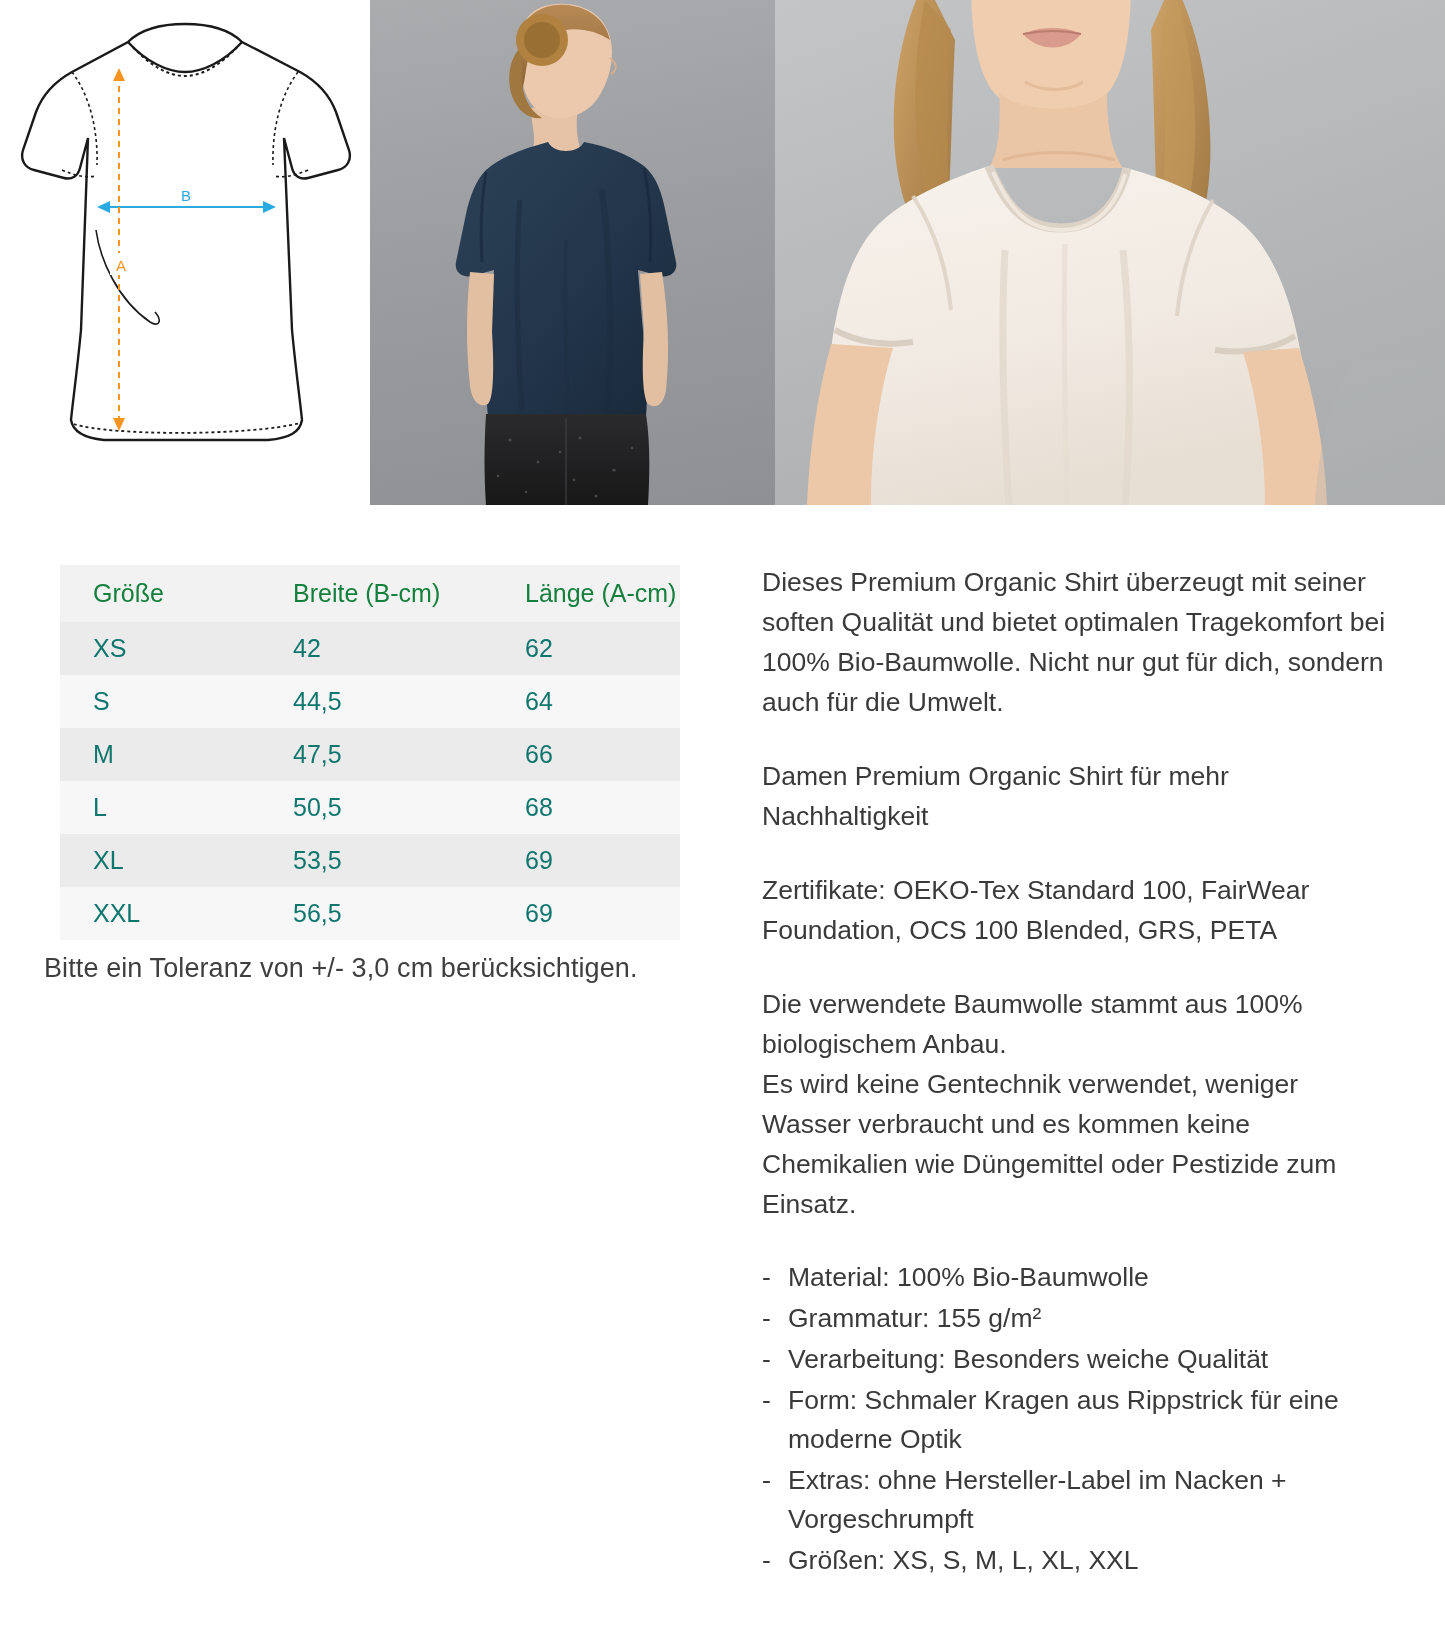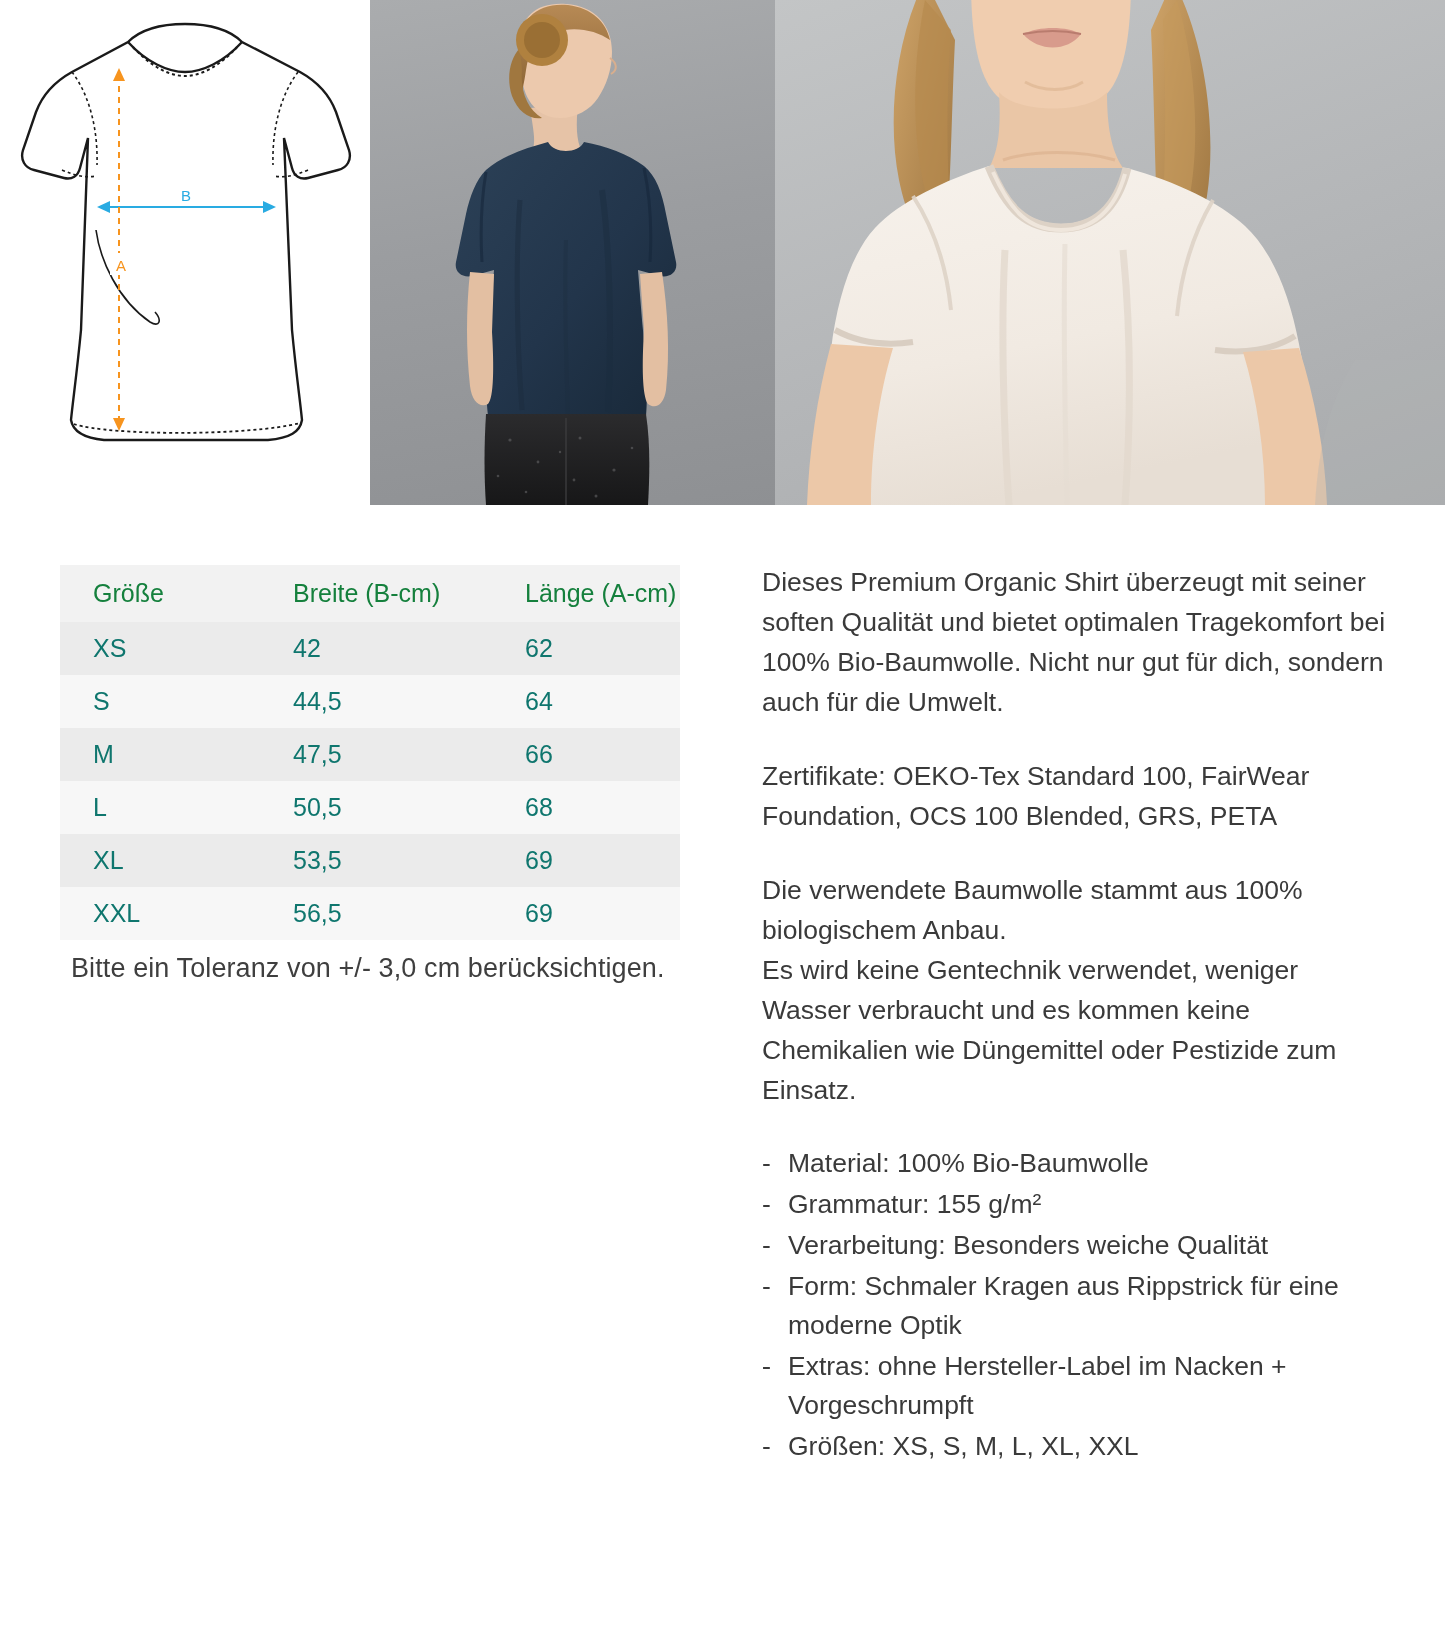--- a/index.html
+++ b/index.html
@@ -96,21 +96,21 @@
     color: #0f766e;
   }
   table.size-table tr.odd td { background: #ebebeb; }
   table.size-table tr.even td { background: #f7f7f7; }
   table.size-table col.c1 { width: 200px; }
   table.size-table col.c2 { width: 232px; }
   table.size-table col.c3 { width: 188px; }
 
   .tolerance-note {
     position: absolute;
-    left: 71px;
+    left: 44px;
     top: 448px;
     font-size: 27px;
     color: #3f3f3f;
     letter-spacing: .1px;
   }
 
   
   .desc-col {
     position: absolute;
     left: 762px;
@@ -368,20 +368,21 @@
           <td>69</td>
         </tr>
       </tbody>
     </table>
   </div>
 
   <div class="tolerance-note">Bitte ein Toleranz von +/- 3,0 cm berücksichtigen.</div>
 
   <div class="desc-col">
     <p>Dieses Premium Organic Shirt überzeugt mit seiner soften Qualität und bietet optimalen Tragekomfort bei 100% Bio-Baumwolle. Nicht nur gut für dich, sondern auch für die Umwelt.</p>
+    <p>Damen Premium Organic Shirt für mehr Nachhaltigkeit</p>
     <p>Zertifikate: OEKO-Tex Standard 100, FairWear Foundation, OCS 100 Blended, GRS, PETA</p>
     <p style="margin-bottom:0">Die verwendete Baumwolle stammt aus 100% biologischem Anbau.</p>
     <p>Es wird keine Gentechnik verwendet, weniger Wasser verbraucht und es kommen keine Chemikalien wie Düngemittel oder Pestizide zum Einsatz.</p>
 
     <ul class="spec-list">
       <li><span class="dash">-</span><span>Material: 100% Bio-Baumwolle</span></li>
       <li><span class="dash">-</span><span>Grammatur: 155 g/m²</span></li>
       <li><span class="dash">-</span><span>Verarbeitung: Besonders weiche Qualität</span></li>
       <li><span class="dash">-</span><span>Form: Schmaler Kragen aus Rippstrick für eine moderne Optik</span></li>
       <li><span class="dash">-</span></li>

